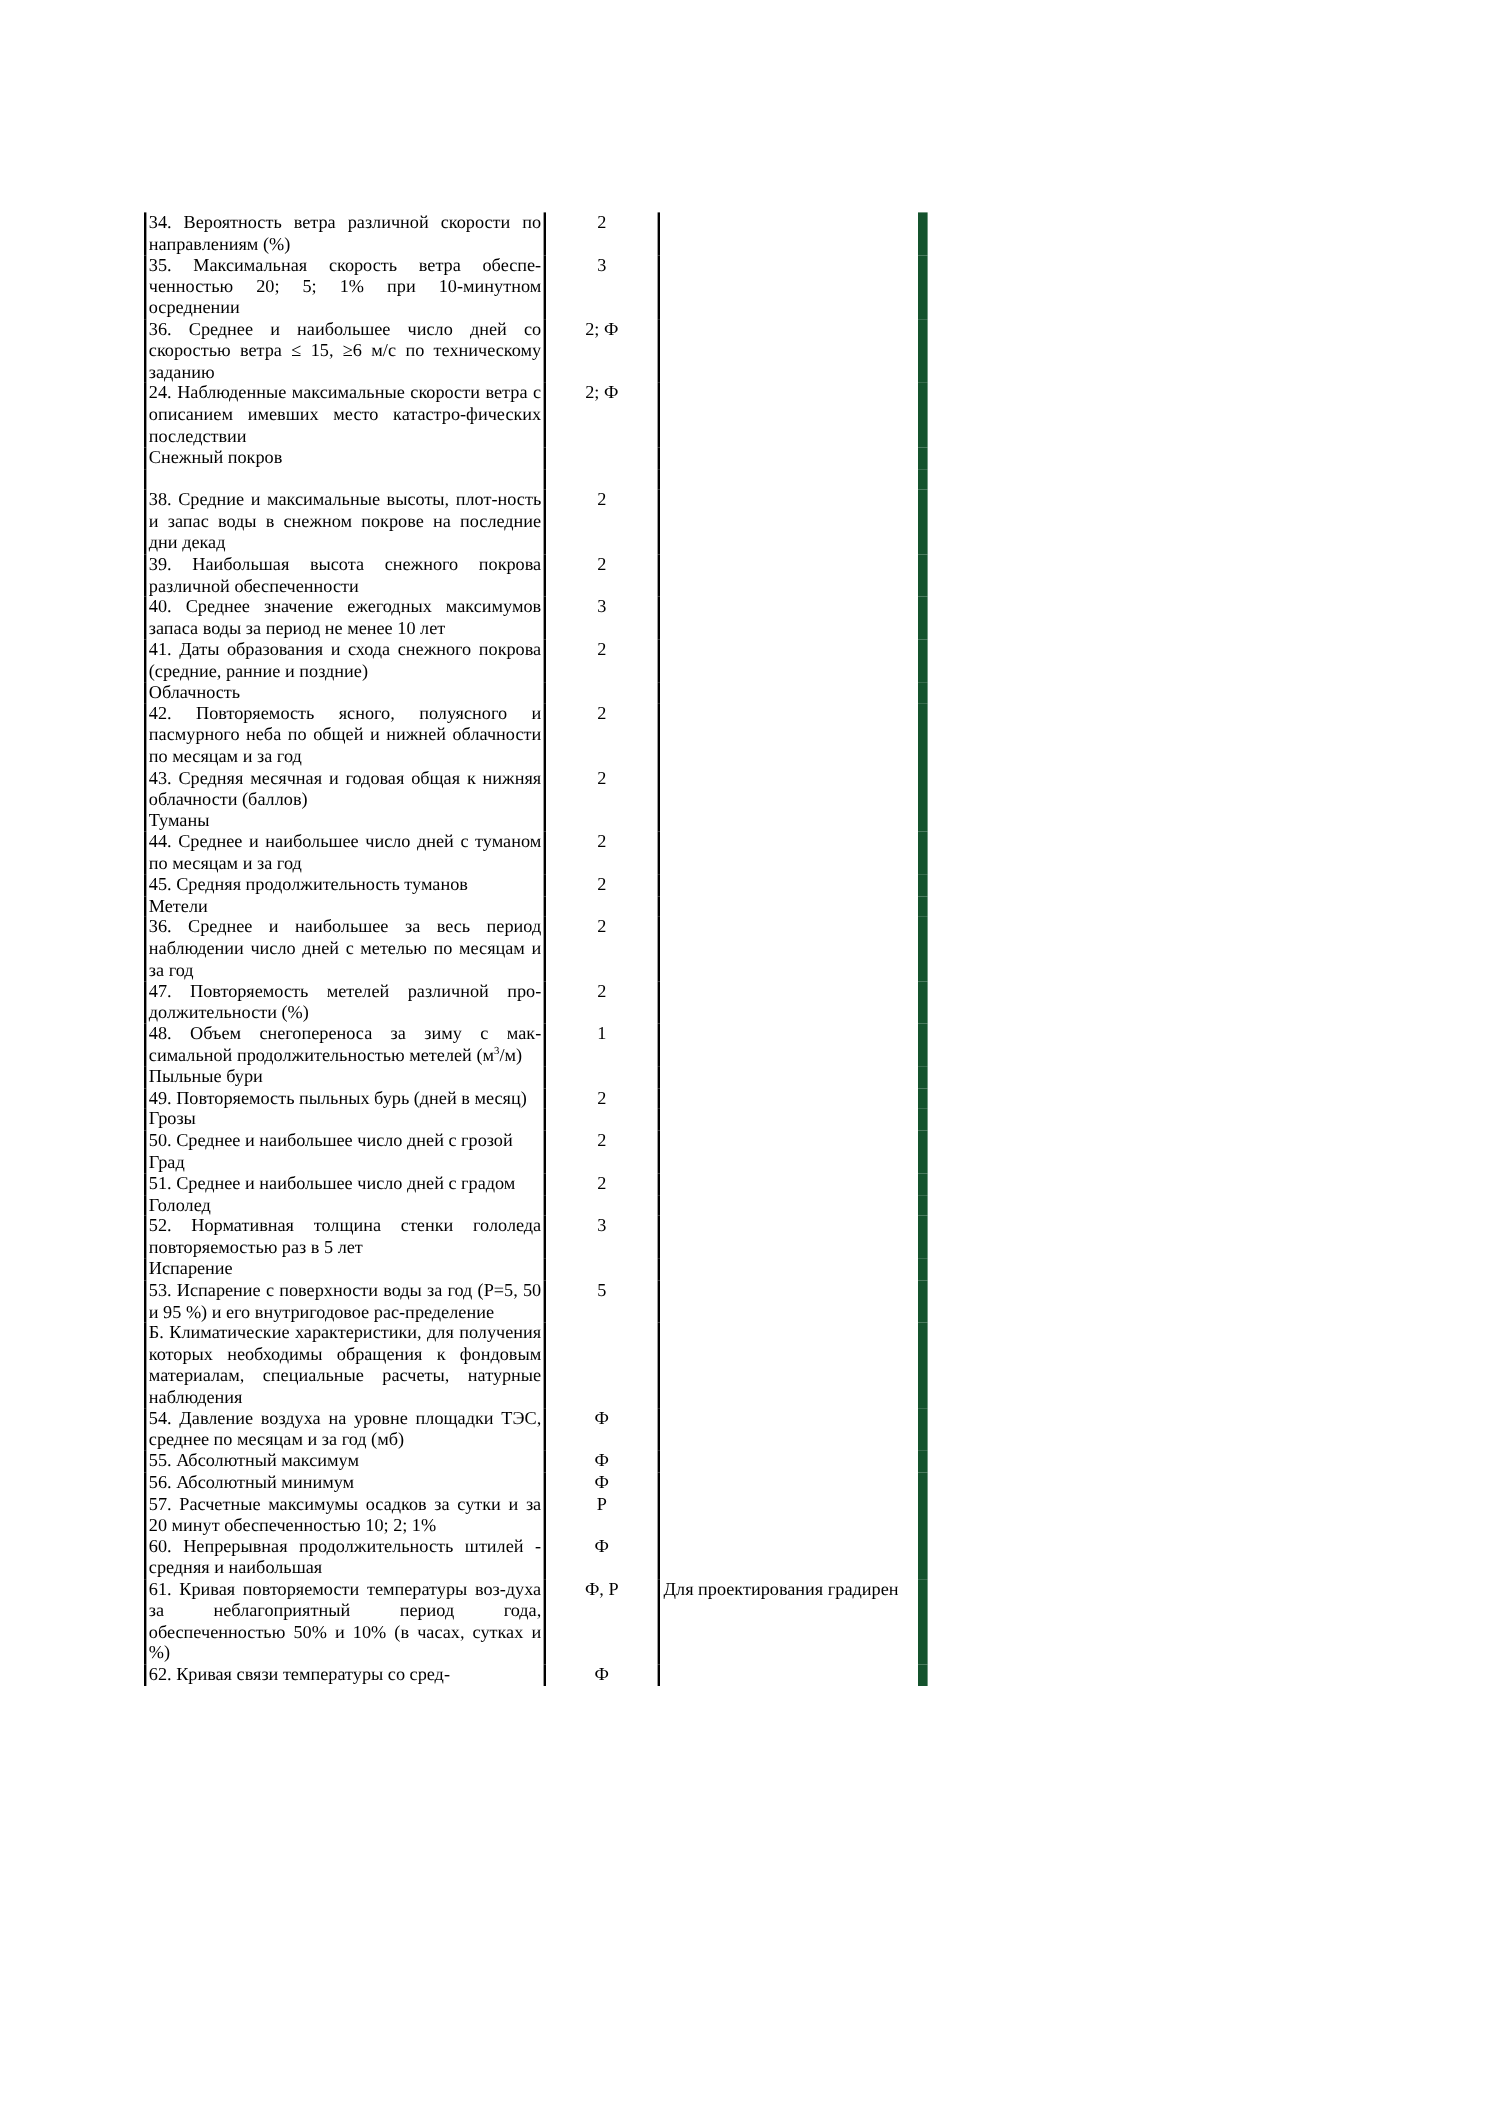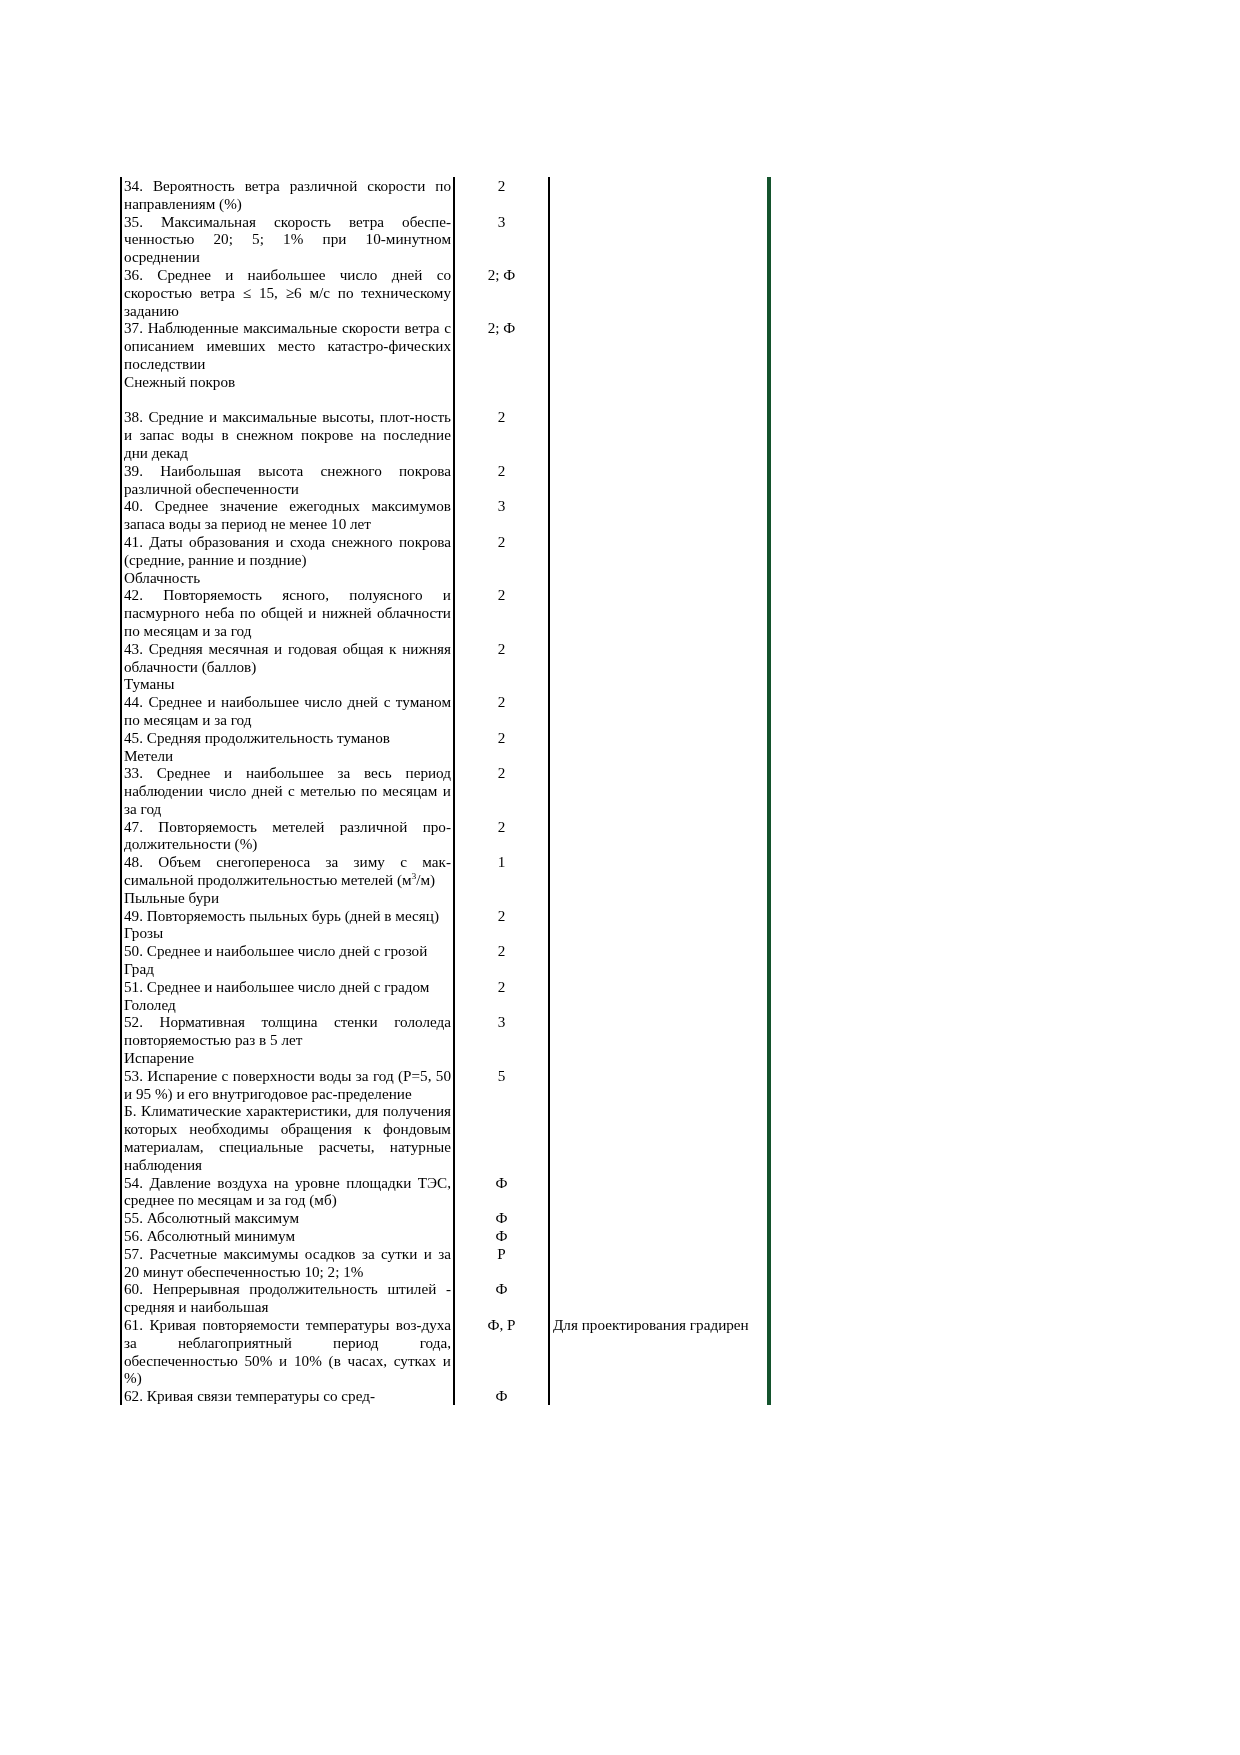--- a/index.html
+++ b/index.html
@@ -8,21 +8,21 @@
   .page { position: absolute; left: 0; top: 0; width: 1240px; height: 1259px; }
   table.clim { position: absolute; left: 120px; top: 177px; border-collapse: collapse;
                table-layout: fixed; width: 648px; }
   table.clim col.c1 { width: 333px; }
   table.clim col.c2 { width: 95px; }
   table.clim col.c3 { width: 220px; }
   table.clim td { vertical-align: top; padding: 0; font-size: 15.2px; line-height: 17.8px; }
   td.desc { border-left: 2px solid #000; border-right: 2px solid #000; padding: 0 2px 0 2px !important;
             text-align: justify; }
   td.code { text-align: center; border-right: 2px solid #000; }
-  td.note { border-right: 4px solid #14532d; padding-left: 3px !important; white-space: nowrap; }
+  td.note { border-right: 8px solid #14532d; padding-left: 3px !important; white-space: nowrap; }
   .bold { font-weight: normal; }
   .blank { height: 17.8px; }
   sup { font-size: 9px; line-height: 0; }
 </style>
 </head>
 <body>
 
 <div class="page">
   <table class="clim">
     <colgroup>
@@ -40,21 +40,21 @@
           <td class="desc"><span>35. Максимальная скорость ветра обеспе-ченностью 20; 5; 1% при 10-минутном осреднении</span></td>
           <td class="code">3</td>
           <td class="note"></td>
         </tr>
         <tr>
           <td class="desc"><span>36. Среднее и наибольшее число дней со скоростью ветра ≤ 15, ≥6 м/с по техническому заданию</span></td>
           <td class="code">2; Ф</td>
           <td class="note"></td>
         </tr>
         <tr>
-          <td class="desc"><span>37. Наблюденные максимальные скорости ветра с описанием имевших место катастро-фических последствии</span></td>
+          <td class="desc"><span>24. Наблюденные максимальные скорости ветра с описанием имевших место катастро-фических последствии</span></td>
           <td class="code">2; Ф</td>
           <td class="note"></td>
         </tr>
         <tr>
           <td class="desc"><span>Снежный покров</span></td>
           <td class="code"></td>
           <td class="note"></td>
         </tr>
         <tr>
           <td class="desc blank"></td>
@@ -110,21 +110,21 @@
           <td class="desc"><span>45. Средняя продолжительность туманов</span></td>
           <td class="code">2</td>
           <td class="note"></td>
         </tr>
         <tr>
           <td class="desc"><span>Метели</span></td>
           <td class="code"></td>
           <td class="note"></td>
         </tr>
         <tr>
-          <td class="desc"><span>33. Среднее и наибольшее за весь период наблюдении число дней с метелью по месяцам и за год</span></td>
+          <td class="desc"><span>36. Среднее и наибольшее за весь период наблюдении число дней с метелью по месяцам и за год</span></td>
           <td class="code">2</td>
           <td class="note"></td>
         </tr>
         <tr>
           <td class="desc"><span>47. Повторяемость метелей различной про-должительности (%)</span></td>
           <td class="code">2</td>
           <td class="note"></td>
         </tr>
         <tr>
           <td class="desc"><span>48. Объем снегопереноса за зиму с мак-симальной продолжительностью метелей</span> <span>(м</span><sup>3</sup><span>/м)</span></td>

